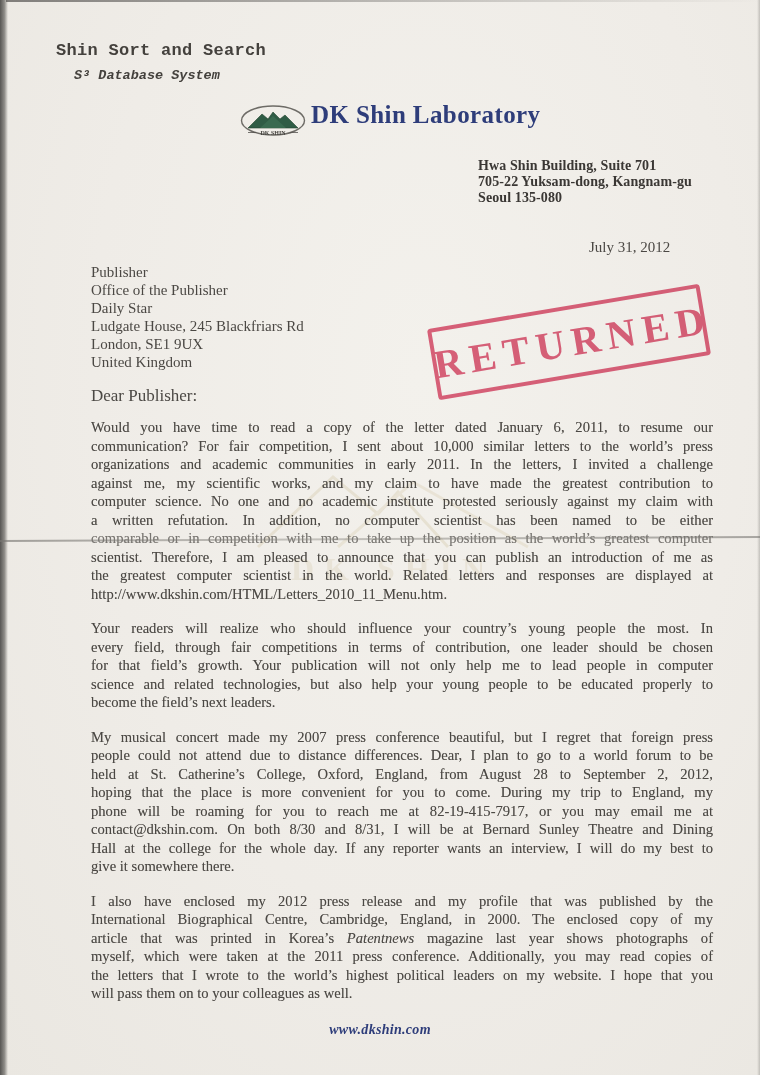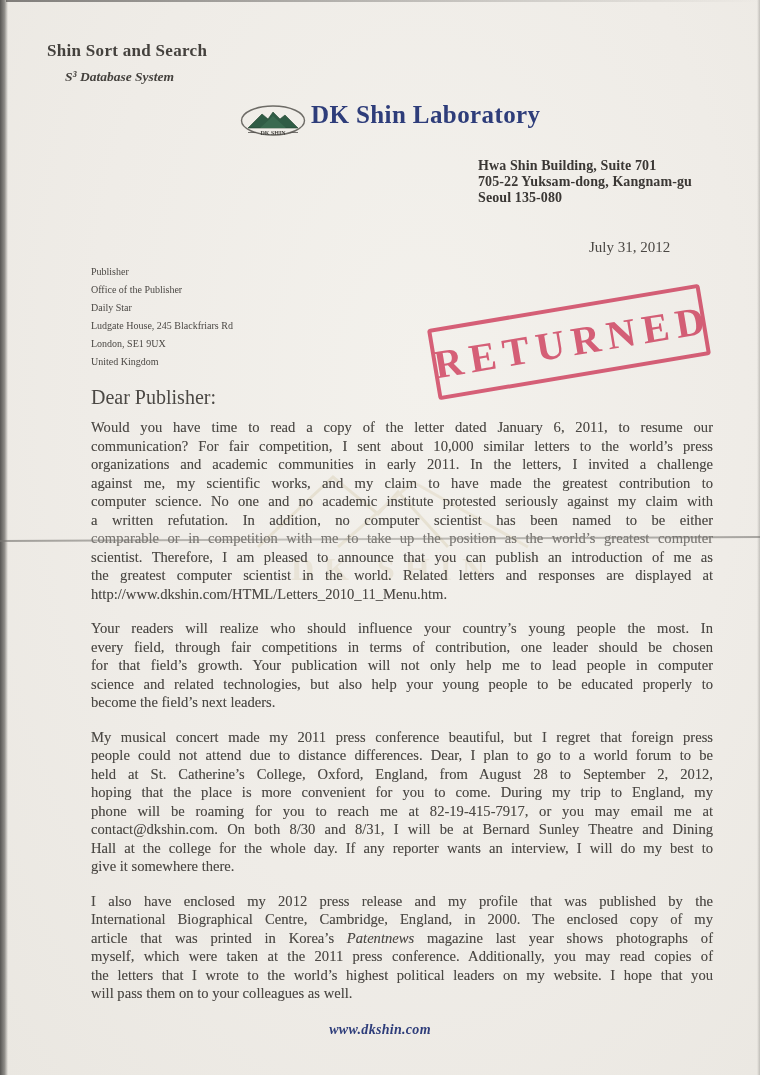--- a/index.html
+++ b/index.html
@@ -17,32 +17,32 @@
     background:linear-gradient(90deg,#3d3c3a 0%,#7d7b77 55%,rgba(190,188,183,0) 100%);
     opacity:.85;}
   .edge-top{position:absolute;left:6px;top:0;width:754px;height:2px;
     background:linear-gradient(90deg,rgba(70,68,66,.65),rgba(120,118,114,.25) 70%,rgba(120,118,114,0));}
   .edge-right{position:absolute;right:0;top:0;width:3px;height:1075px;
     background:linear-gradient(270deg,rgba(150,148,143,.5),rgba(150,148,143,0));}
   .crease{position:absolute;left:0;top:538px;width:760px;height:2px;
     background:linear-gradient(90deg,rgba(120,118,114,.65),rgba(140,138,132,.45) 40%,rgba(120,118,114,.6));
     transform:rotate(-0.3deg);z-index:5;}
   
-  .brand{position:absolute;left:47px;top:41px;color:#44413d;}
+  .brand{position:absolute;left:56px;top:41px;color:#44413d;font-family:Liberation Mono, monospace;}
   .brand1{font-size:17px;font-weight:bold;letter-spacing:.3px;}
   .brand2{font-size:13.5px;font-weight:bold;font-style:italic;margin-left:18px;margin-top:8px;}
   .logo{position:absolute;left:240px;top:104px;width:66px;height:36px;}
   .company{position:absolute;left:311px;top:101px;font-size:25px;font-weight:bold;
     color:#2e3d7a;letter-spacing:.4px;}
   .addr{position:absolute;left:478px;top:158px;font-size:14px;font-weight:bold;
     color:#3a3734;line-height:15.9px;letter-spacing:.1px;}
   .date{position:absolute;left:589px;top:239px;font-size:15px;color:#4b4844;}
   
-  .recipient{position:absolute;left:91px;top:263px;font-size:10px;color:#4b4844;line-height:18.1px;}
-  .salutation{position:absolute;left:91px;top:386px;font-size:20px;color:#4b4844;}
+  .recipient{position:absolute;left:91px;top:263px;font-size:15px;color:#4b4844;line-height:18.1px;}
+  .salutation{position:absolute;left:91px;top:386px;font-size:17px;color:#4b4844;}
   .letter-body{position:absolute;left:91px;top:418px;width:622px;font-size:14.6px;
     color:#4b4844;line-height:18.5px;z-index:3;text-shadow:0 0 .5px rgba(75,72,68,.4);}
   .para{margin:0 0 16px 0;}
   .bline{text-align:left;}
   .bline.just{text-align:justify;text-align-last:justify;text-justify:inter-word;}
   .bline.creased{opacity:.72;}
   .footer{position:absolute;left:0;top:1022px;width:760px;text-align:center;
     font-size:14px;font-weight:bold;font-style:italic;color:#2e3d7a;letter-spacing:.3px;}
   
   .stamp{position:absolute;left:431px;top:306px;width:268px;height:64px;
@@ -121,21 +121,21 @@
         <div class="bline"><span>http://www.dkshin.com/HTML/Letters_2010_11_Menu.htm.</span></div>
       </div>
       <div class="para">
         <div class="bline just"><span>Your readers will realize who should influence your country’s young people the most. In</span></div>
         <div class="bline just"><span>every field, through fair competitions in terms of contribution, one leader should be chosen</span></div>
         <div class="bline just"><span>for that field’s growth. Your publication will not only help me to lead people in computer</span></div>
         <div class="bline just"><span>science and related technologies, but also help your young people to be educated properly to</span></div>
         <div class="bline"><span>become the field’s next leaders.</span></div>
       </div>
       <div class="para">
-        <div class="bline just"><span>My musical concert made my 2011 press conference beautiful, but I regret that foreign press</span></div>
+        <div class="bline just"><span>My musical concert made my 2007 press conference beautiful, but I regret that foreign press</span></div>
         <div class="bline just"><span>people could not attend due to distance differences. Dear, I plan to go to a world forum to be</span></div>
         <div class="bline just"><span>held at St. Catherine’s College, Oxford, England, from August 28 to September 2, 2012,</span></div>
         <div class="bline just"><span>hoping that the place is more convenient for you to come. During my trip to England, my</span></div>
         <div class="bline just"><span>phone will be roaming for you to reach me at 82-19-415-7917, or you may email me at</span></div>
         <div class="bline just"><span>contact@dkshin.com. On both 8/30 and 8/31, I will be at Bernard Sunley Theatre and Dining</span></div>
         <div class="bline just"><span>Hall at the college for the whole day. If any reporter wants an interview, I will do my best to</span></div>
         <div class="bline"><span>give it somewhere there.</span></div>
       </div>
       <div class="para">
         <div class="bline just"><span>I also have enclosed my 2012 press release and my profile that was published by the</span></div>

